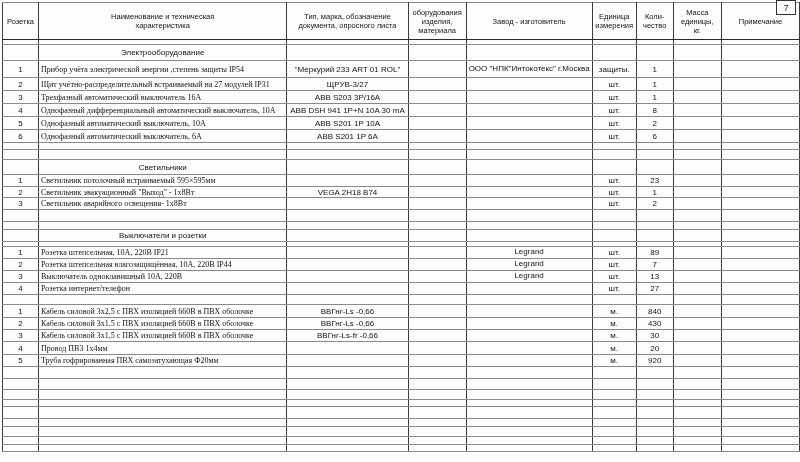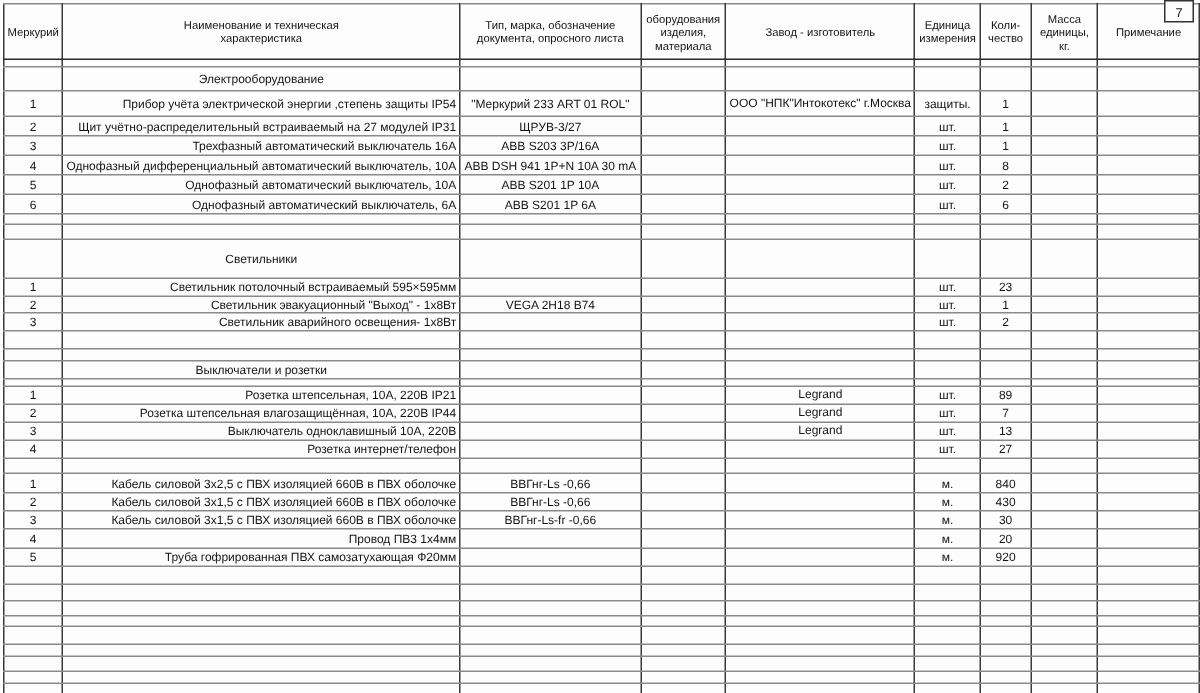--- a/index.html
+++ b/index.html
@@ -24,21 +24,21 @@
     overflow:hidden;white-space:nowrap;
     vertical-align:middle;color:#141414;
   }
   table.spec th{
     height:36px;
     border-bottom:1px solid #2a2a2a;
     white-space:pre-line;text-align:center;
     font-size:7.5px;line-height:1.2;
   }
   td.c{text-align:center;}
-  td.name-cell{text-align:right;padding-left:4px;}
+  td.name-cell{text-align:left;padding-left:4px;font-family:Liberation Serif, serif;}
   td.section-cell{text-align:center;}
   td.factory-cell{white-space:pre-line;text-align:center;font-size:7px;line-height:1.08;}
   .page-num-box{
     position:absolute;left:776px;top:0;width:18px;height:13px;
     border:1px solid #333;background:#fdfdfd;
     display:flex;align-items:center;justify-content:center;
     font-size:8.5px;
   }
 </style>
 </head>
@@ -52,21 +52,21 @@
         <col style="width: 122px;">
         <col style="width: 60px;">
         <col style="width: 87px;">
         <col style="width: 45px;">
         <col style="width: 41px;">
         <col style="width: 54px;">
         <col style="width: 93px;">
       </colgroup>
     <thead>
         <tr>
-          <th>Меркурий</th>
+          <th>Розетка</th>
           <th>Наименование и техническая
 характеристика</th>
           <th>Тип, марка, обозначение
 документа, опросного листа</th>
           <th>оборудования
 изделия,
 материала</th>
           <th>Завод - изготовитель</th>
           <th>Единица
 измерения</th>
@@ -183,21 +183,21 @@
           <td></td>
           <td></td>
           <td></td>
           <td></td>
           <td></td>
           <td></td>
           <td></td>
           <td></td>
           <td></td>
         </tr>
-        <tr style="height: 26px;">
+        <tr style="height: 15px;">
           <td></td>
           <td class="section-cell">Светильники</td>
           <td></td>
           <td></td>
           <td></td>
           <td></td>
           <td></td>
           <td></td>
           <td></td>
         </tr>

